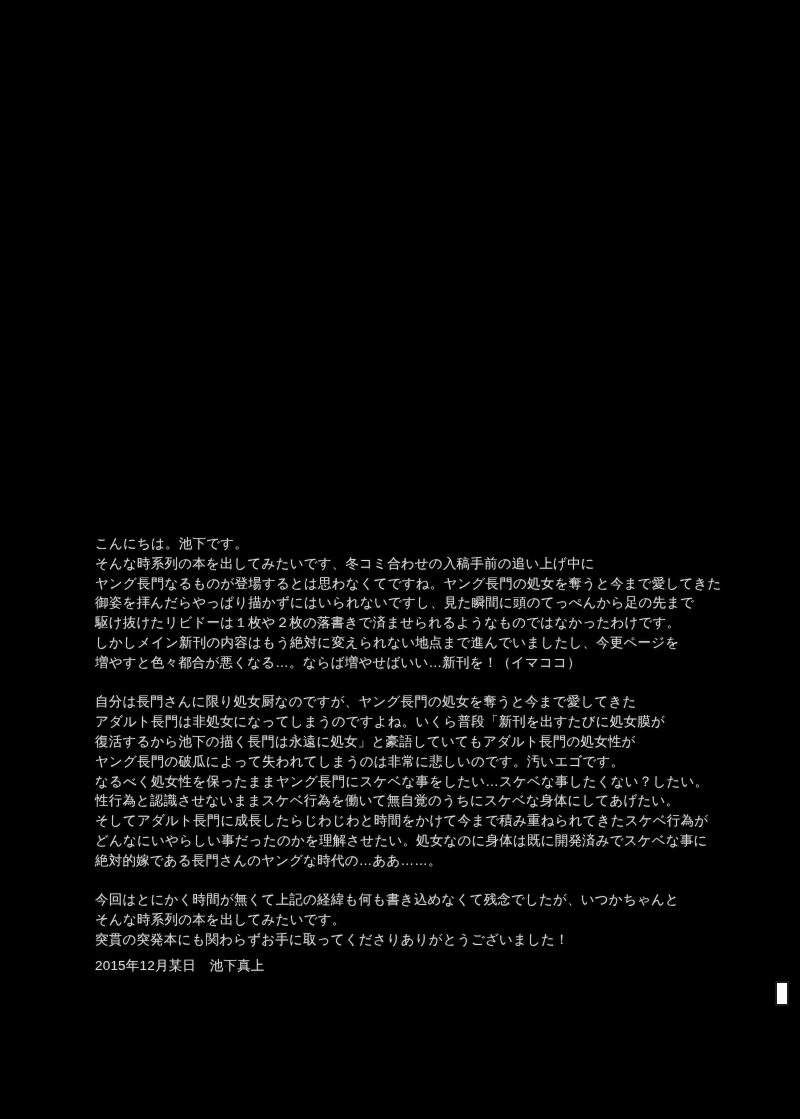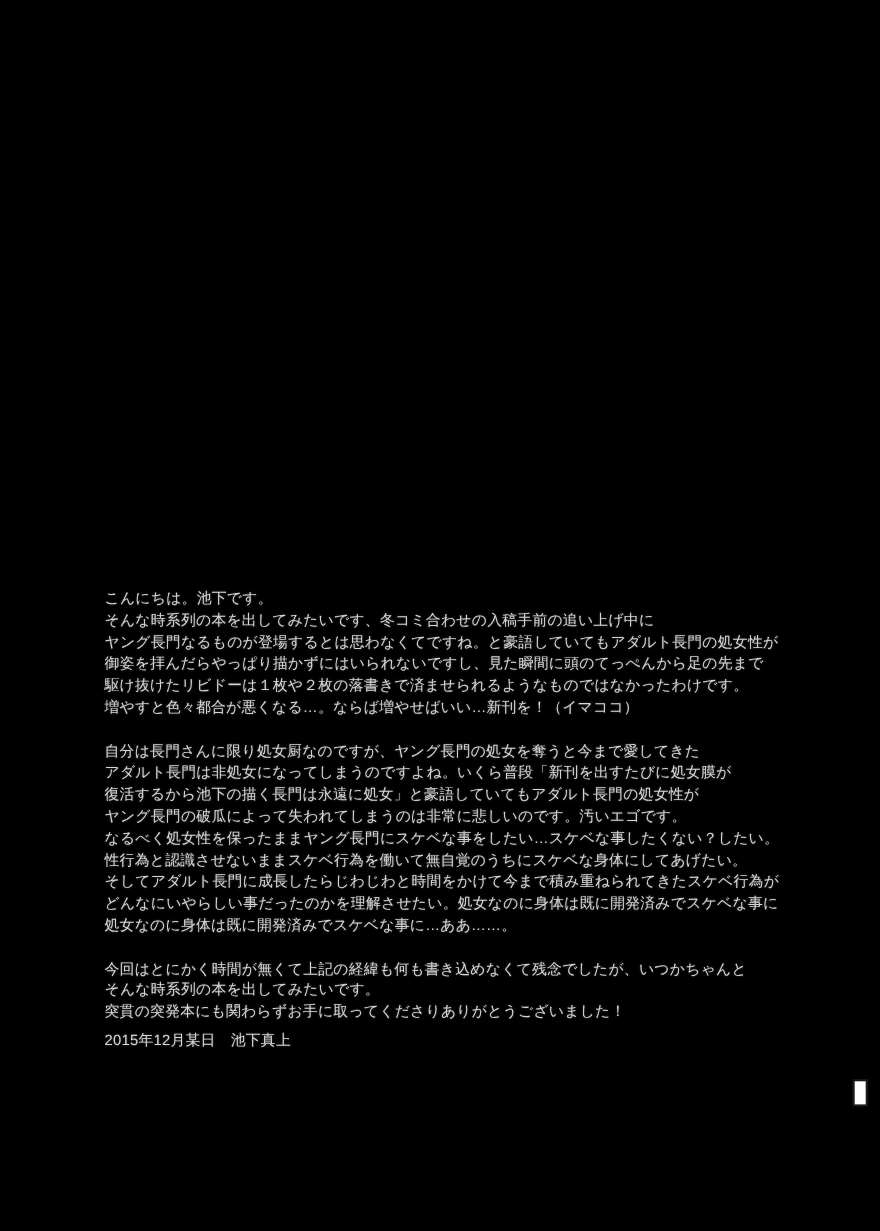--- a/index.html
+++ b/index.html
@@ -56,36 +56,37 @@
 </head>
 <body>
 
 <div class="page">
 
   <div class="afterword">
 
     <div class="para">
       <div class="line">こんにちは。池下です。</div>
       <div class="line">そんな時系列の本を出してみたいです、冬コミ合わせの入稿手前の追い上げ中に</div>
-      <div class="line">ヤング長門なるものが登場するとは思わなくてですね。と豪語していてもアダルト長門の処女性が</div>
+      <div class="line">ヤング長門なるものが登場するとは思わなくてですね。ヤング長門の処女を奪うと今まで愛してきた</div>
       <div class="line">御姿を拝んだらやっぱり描かずにはいられないですし、見た瞬間に頭のてっぺんから足の先まで</div>
       <div class="line">駆け抜けたリビドーは１枚や２枚の落書きで済ませられるようなものではなかったわけです。</div>
+      <div class="line">しかしメイン新刊の内容はもう絶対に変えられない地点まで進んでいましたし、今更ページを</div>
       <div class="line">増やすと色々都合が悪くなる…。ならば増やせばいい…新刊を！（イマココ）</div>
     </div>
 
     <div class="para">
       <div class="line">自分は長門さんに限り処女厨なのですが、ヤング長門の処女を奪うと今まで愛してきた</div>
       <div class="line">アダルト長門は非処女になってしまうのですよね。いくら普段「新刊を出すたびに処女膜が</div>
       <div class="line">復活するから池下の描く長門は永遠に処女」と豪語していてもアダルト長門の処女性が</div>
       <div class="line">ヤング長門の破瓜によって失われてしまうのは非常に悲しいのです。汚いエゴです。</div>
       <div class="line">なるべく処女性を保ったままヤング長門にスケベな事をしたい…スケベな事したくない？したい。</div>
       <div class="line">性行為と認識させないままスケベ行為を働いて無自覚のうちにスケベな身体にしてあげたい。</div>
       <div class="line">そしてアダルト長門に成長したらじわじわと時間をかけて今まで積み重ねられてきたスケベ行為が</div>
       <div class="line">どんなにいやらしい事だったのかを理解させたい。処女なのに身体は既に開発済みでスケベな事に</div>
-      <div class="line">処女なのに身体は既に開発済みでスケベな事に…ああ……。</div>
+      <div class="line">絶対的嫁である長門さんのヤングな時代の…ああ……。</div>
     </div>
 
     <div class="para">
       <div class="line">今回はとにかく時間が無くて上記の経緯も何も書き込めなくて残念でしたが、いつかちゃんと</div>
       <div class="line">そんな時系列の本を出してみたいです。</div>
       <div class="line">突貫の突発本にも関わらずお手に取ってくださりありがとうございました！</div>
     </div>
 
     <div class="signature">2015年12月某日　池下真上</div>
 

